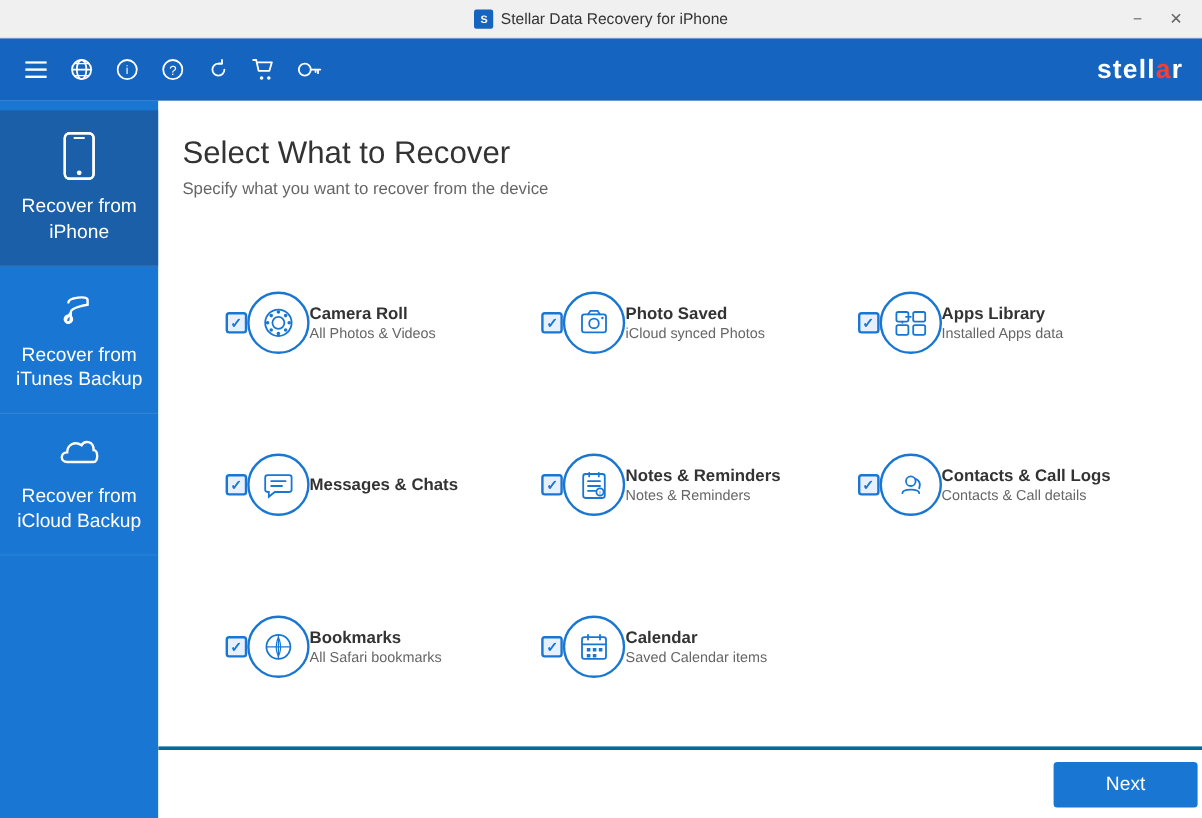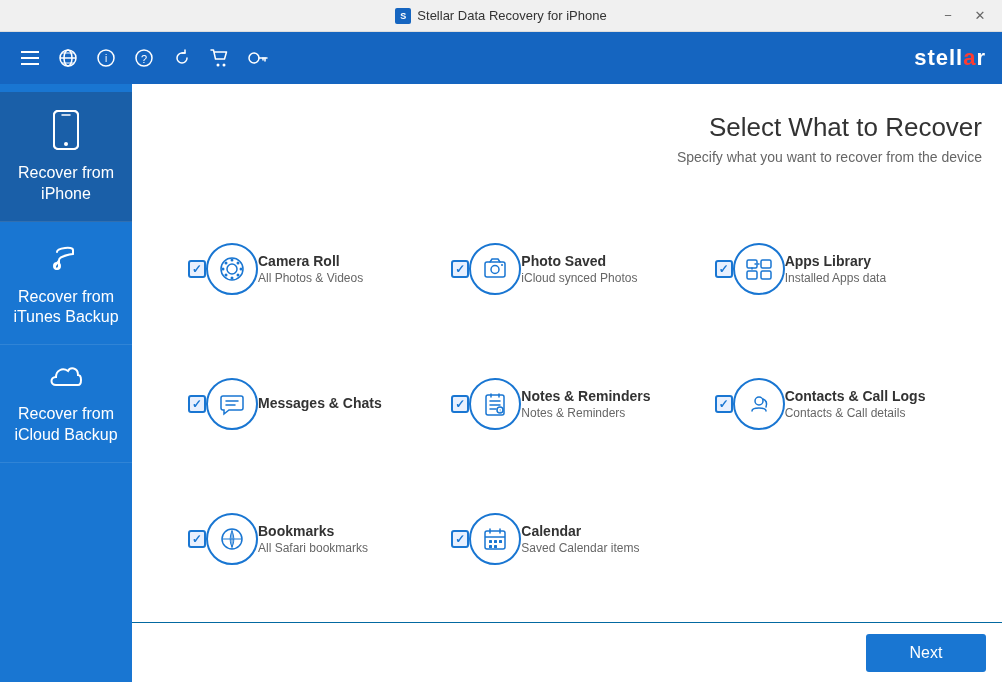--- a/index.html
+++ b/index.html
@@ -101,21 +101,21 @@
     
     .content {
       flex: 1;
       background: white;
       display: flex;
       flex-direction: column;
       padding: 0;
       position: relative;
     }
     .content-header {
-      text-align: right;
+      text-align: left;
       padding: 28px 20px 20px;
     }
     .content-title {
       font-size: 26px; font-weight: 400; color: #333; margin-bottom: 6px;
     }
     .content-subtitle {
       font-size: 14px; color: #666;
     }
 
     
@@ -159,22 +159,22 @@
       font-size: 14px; font-weight: 600; color: #333; margin-bottom: 2px;
     }
     .recovery-desc {
       font-size: 12px; color: #666;
     }
 
     
     .footer {
       height: 60px;
       display: flex; align-items: center; justify-content: flex-end;
-      padding: 0 16px;
-      border-top: 1px solid #0369a1;
+      padding: 0 4px;
+      border-top: 3px solid #0369a1;
     }
     .next-btn {
       background: #1976d2;
       color: white;
       border: none;
       padding: 10px 40px;
       font-size: 16px;
       cursor: pointer;
       border-radius: 3px;
       min-width: 120px;

